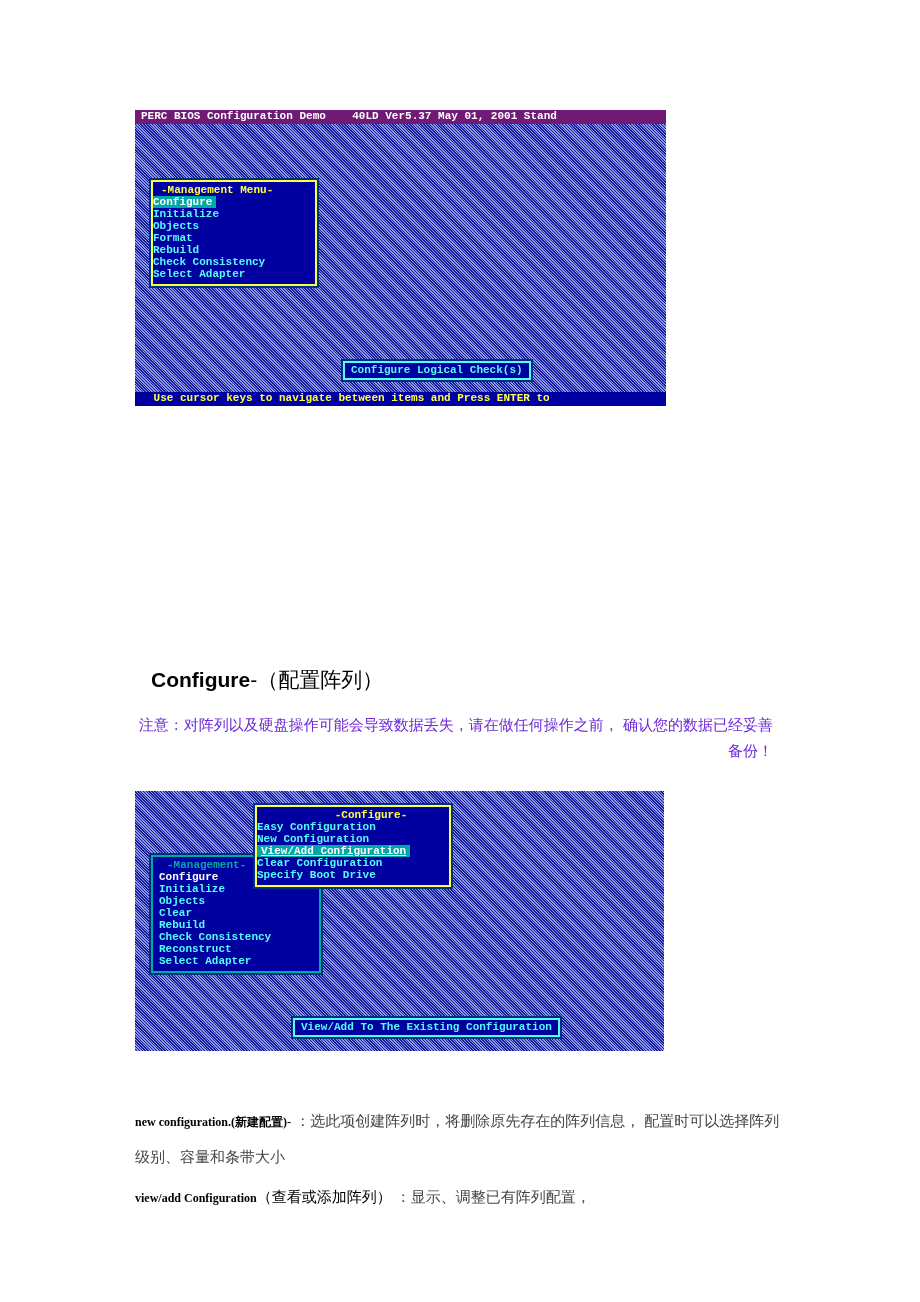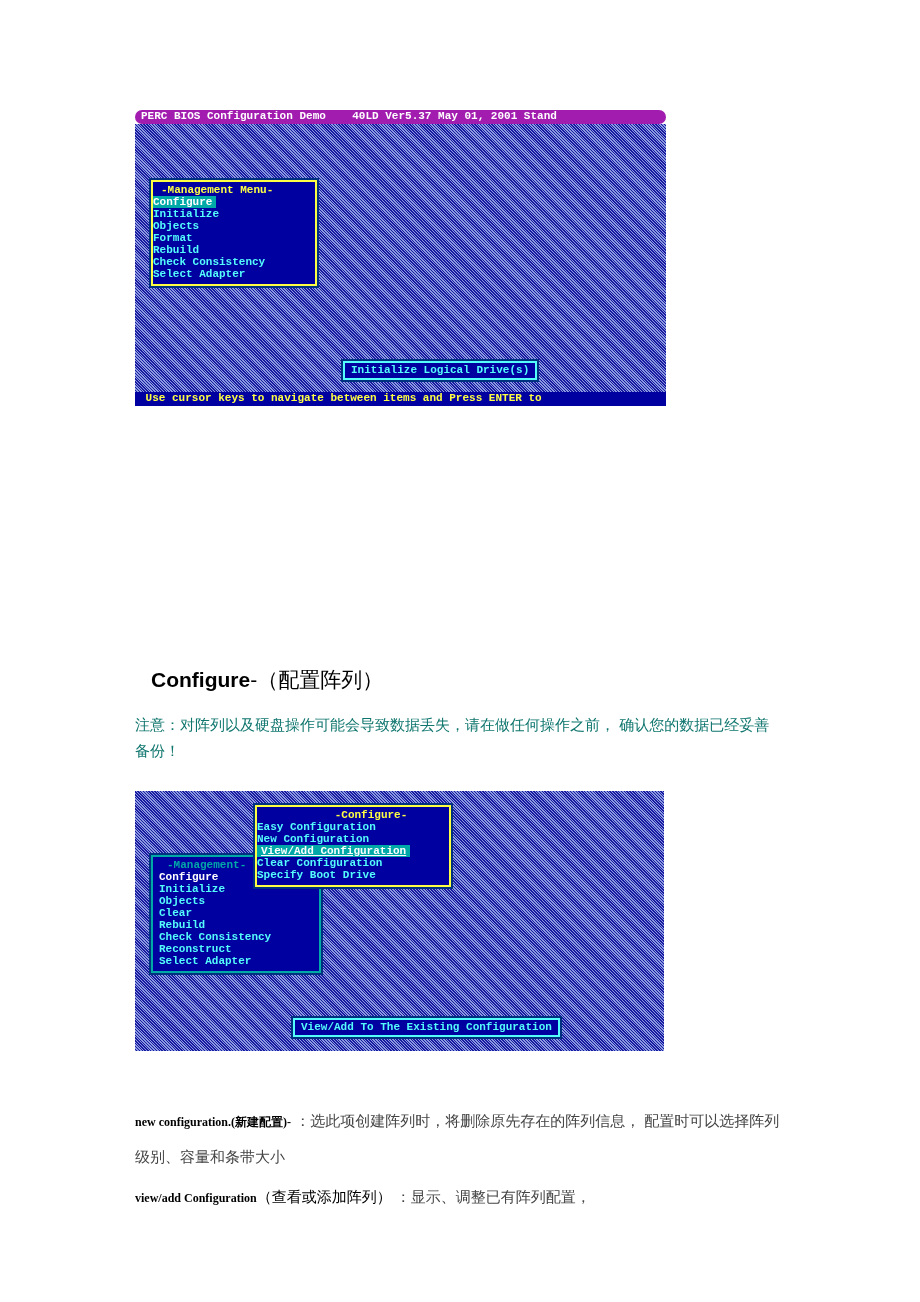--- a/index.html
+++ b/index.html
@@ -15,27 +15,26 @@
   
   .bios-screen {
     width: 531px;
     margin: 0 0 260px 0;
     font-family: "Courier New", monospace;
     font-size: 11px;
     line-height: 1;
     font-weight: bold;
   }
   .bios-titlebar {
-    background: #a21caf;
+    background: #701a75;
     color: #ffffff;
     padding: 1px 6px;
     height: 14px;
     white-space: pre;
     overflow: hidden;
-    border-radius: 7px;
   }
   .bios-body {
     height: 268px;
     position: relative;
     
     background: repeating-linear-gradient(
       45deg,
       #8a9ae0 0px,
       #8a9ae0 1px,
       #1a1aa0 1px,
@@ -78,38 +77,39 @@
     background: #0000a0;
     color: #54fcfc;
     padding: 2px 6px;
     white-space: pre;
     box-shadow: 0 0 0 2px #003080;
   }
   .bios-footer {
     background: #0000a0;
     color: #ffff44;
     height: 14px;
-    padding: 1px 4px;
+    padding: 1px 12px;
     white-space: pre;
     overflow: hidden;
   }
 
   
   h2.section-title {
     font-size: 21px;
     font-weight: bold;
     margin: 0 0 18px 16px;
     font-family: Arial, "Microsoft YaHei", sans-serif;
   }
   h2.section-title .light { font-weight: normal; }
   .warn {
-    color: #0f766e;
+    color: #6d28d9;
     font-size: 15px;
     line-height: 1.75;
-    margin: 0 3px 26px 0;
+    margin: 0 12px 26px 0;
+    text-align: right;
   }
 
   
   .bios-screen2 {
     width: 529px;
     font-family: "Courier New", monospace;
     font-size: 11px;
     line-height: 1;
     font-weight: bold;
     margin-bottom: 52px;
@@ -159,21 +159,21 @@
     <div class="bios-panel" style="left:16px; top:56px; width:166px;">
       <div class="panel-title">Management Menu</div>
       <div><span class="sel">Configure</span></div>
       <div>Initialize</div>
       <div>Objects</div>
       <div>Format</div>
       <div>Rebuild</div>
       <div>Check Consistency</div>
       <div>Select Adapter</div>
     </div>
-    <div class="bios-hintbox" style="left:208px; bottom:12px;">Initialize Logical Drive(s)</div>
+    <div class="bios-hintbox" style="left:208px; bottom:12px;">Configure Logical Check(s)</div>
   </div>
   <div class="bios-footer"> Use cursor keys to navigate between items and Press ENTER to </div>
 </div>
 
 <h2 class="section-title">
   <span>Configure</span><span class="light">-</span><span class="light">（配置阵列）</span>
 </h2>
 
 <p class="warn">注意：对阵列以及硬盘操作可能会导致数据丢失，请在做任何操作之前， 确认您的数据已经妥善备份！</p>
 

